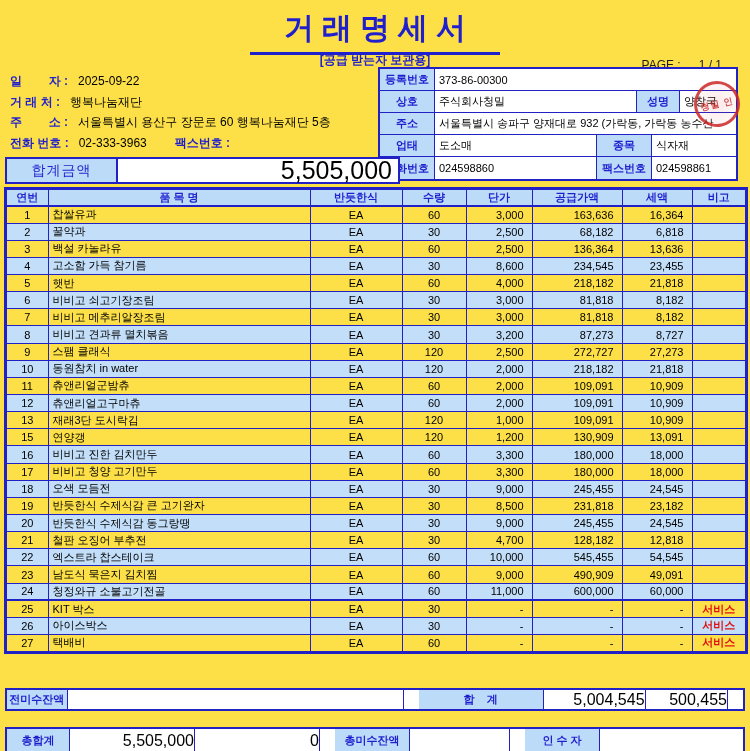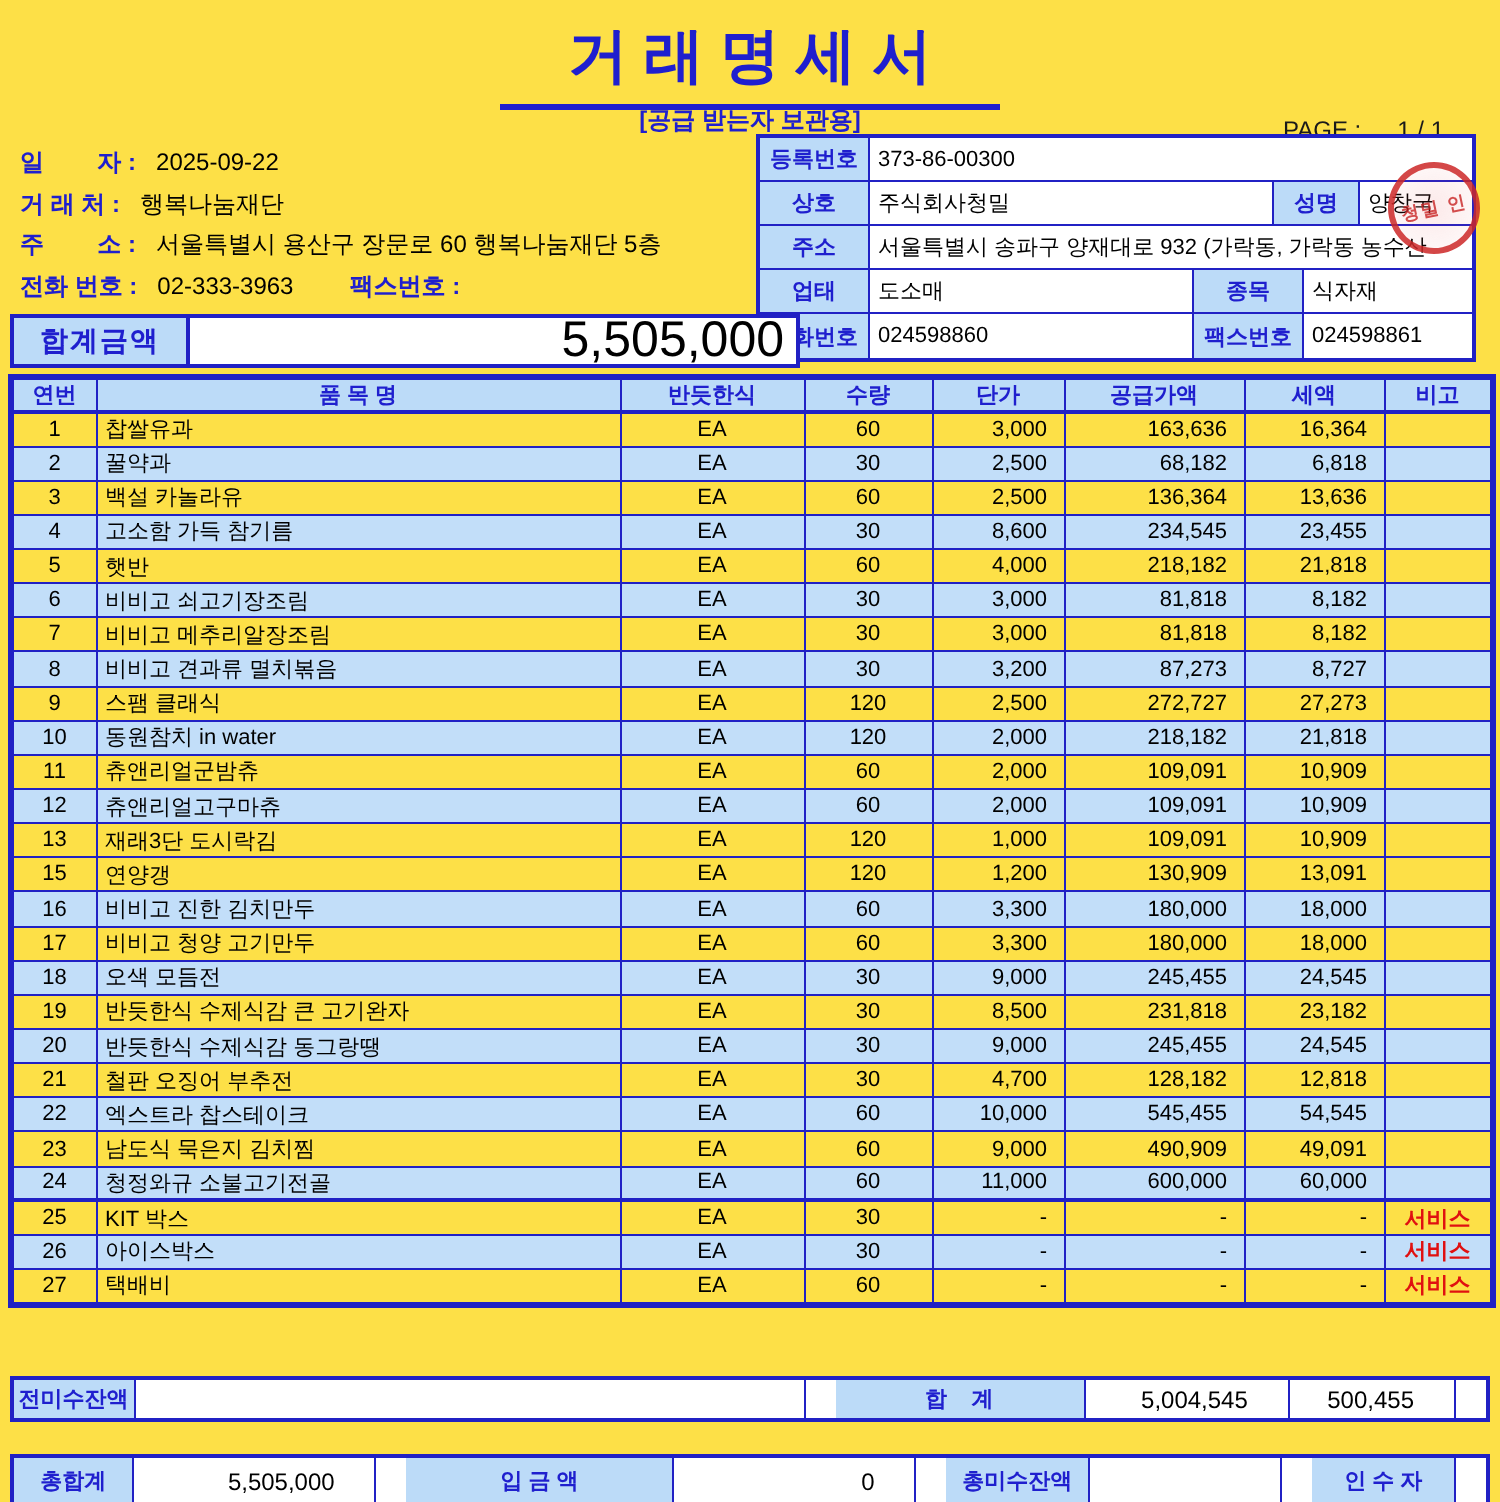--- a/index.html
+++ b/index.html
@@ -43,21 +43,21 @@
   .stamp { position:absolute; left:694px; top:81px; width:46px; height:46px;
     border:3px solid rgba(205,40,40,.85); border-radius:50%;
     display:flex; align-items:center; justify-content:center;
     color:rgba(200,35,35,.8); font-size:9px; font-weight:bold; text-align:center;
     transform:rotate(-12deg); line-height:10px; letter-spacing:1px;
     background:radial-gradient(circle, rgba(230,80,80,.12) 0%, rgba(230,80,80,.05) 70%); }
 
   
   .total-bar { position:absolute; left:5px; top:157px; width:395px; height:27px;
     border:2px solid var(--bd); display:flex; background:#fff; }
-  .total-label { width:88px; background:var(--cellbg); color:var(--blue); font-weight:bold;
+  .total-label { width:111px; background:var(--cellbg); color:var(--blue); font-weight:normal;
     font-size:14px; display:flex; align-items:center; justify-content:center;
     border-right:2px solid var(--bd); letter-spacing:1px; }
   .total-value { flex:1; display:flex; align-items:center; justify-content:flex-end;
     font-size:25px; padding-right:6px; color:#000; }
 
   
   .main-table { position:absolute; left:5px; top:188px; width:740px;
     border-collapse:collapse; table-layout:fixed; }
   .main-table th, .main-table td { border:1px solid var(--bd); font-size:11px;
     overflow:hidden; white-space:nowrap; }
@@ -76,21 +76,21 @@
 
   
   .footer-row { position:absolute; left:5px; width:740px; display:flex;
     border:2px solid var(--bd); background:#fff;gap:15px; }
   .f1 { top:688px; height:23px; }
   .f2 { top:710px; height:27px;margin-top:17px; }
   .f-cell { display:flex; align-items:center; border-right:1px solid var(--bd);
     font-size:11px; overflow:hidden; white-space:pre; }
   .f-cell:last-child { border-right:none; }
   .f-label { background:var(--cellbg); color:var(--blue); font-weight:bold; justify-content:center; }
-  .f-num { justify-content:flex-end; padding-right:20px; font-size:12px; }
+  .f-num { justify-content:flex-end; padding-right:0; font-size:16px; }
 </style>
 </head>
 <body>
 
 <div class="sheet">
 
   <div class="title-wrap">
     <span class="title">거래명세서</span>
   </div>
   <div class="subtitle">[공급 받는자 보관용]</div>
@@ -445,21 +445,20 @@
     <div class="f-cell" style="width:333px"></div>
     <div class="f-cell f-label" style="width:130px">합    계</div>
     <div class="f-cell f-num" style="width:90px">5,004,545</div>
     <div class="f-cell f-num" style="width:70px">500,455</div>
     <div class="f-cell" style="flex:1"></div>
   </div>
 
   <div class="footer-row f2">
     <div class="f-cell f-label" style="width:63px">총합계</div>
     <div class="f-cell f-num" style="width:110px">5,505,000</div>
-    <div class="f-cell f-label" style="width:140px">입 금 액</div>
     <div class="f-cell f-num" style="width:110px">0</div>
     <div class="f-cell f-label" style="width:75px">총미수잔액</div>
     <div class="f-cell" style="width:85px"></div>
     <div class="f-cell f-label" style="width:75px">인 수 자</div>
     <div class="f-cell" style="flex:1"></div>
   </div>
 
 </div>
 
 </body></html>

